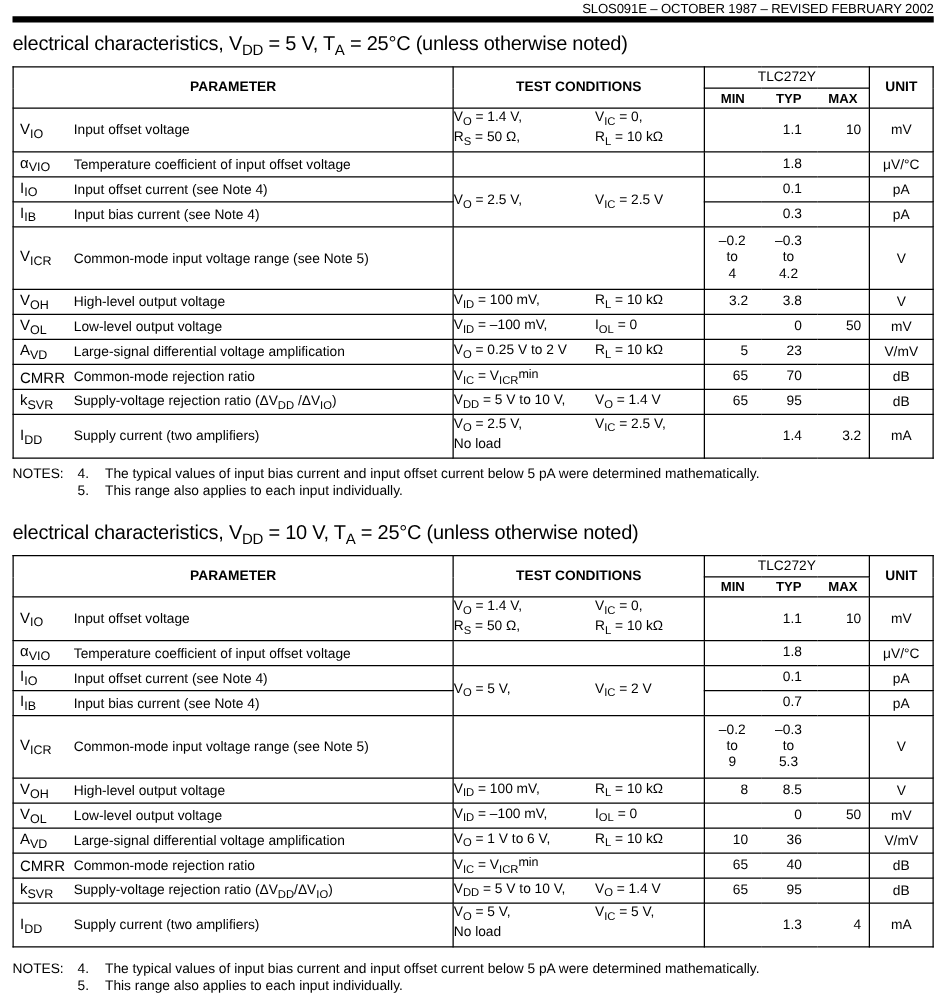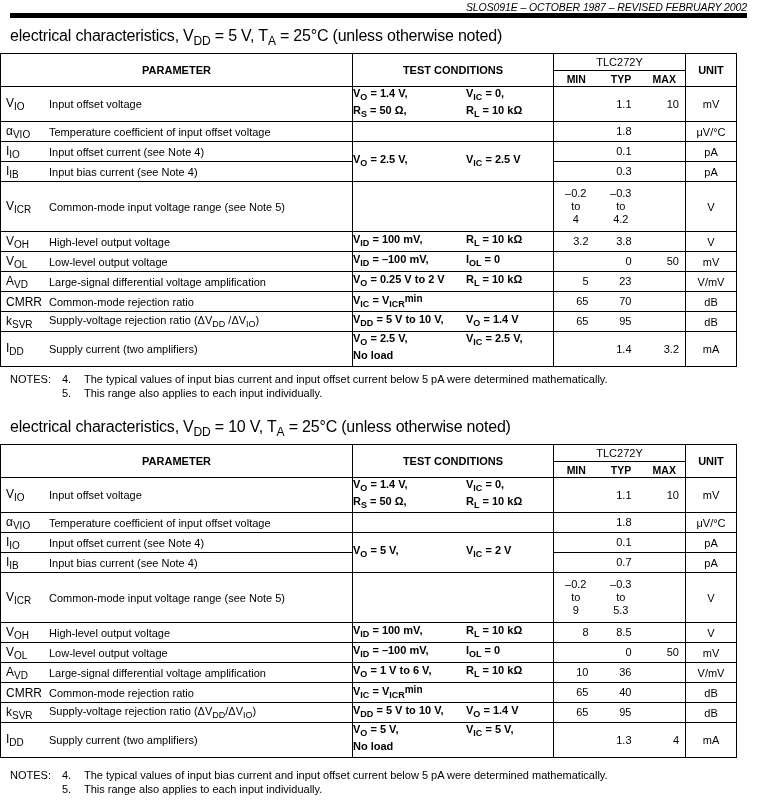--- a/index.html
+++ b/index.html
@@ -1,40 +1,40 @@
 <!DOCTYPE html>
 <html><head>
 <meta charset="utf-8">
 <style>
   * { box-sizing: border-box; margin: 0; padding: 0; }
   html, body { width: 757px; height: 804px; background: #ffffff; overflow: hidden; }
   body { font-family: "Liberation Sans", sans-serif; color: #000; position: relative; }
 
-  .doc-header { position: absolute; left: 0; top: 0; width: 757px; height: 34px; font-style: italic; }
+  .doc-header { position: absolute; left: 0; top: 0; width: 757px; height: 34px; }
   .doc-id { position: absolute; right: 10px; top: 1px; font-size: 10.5px; letter-spacing: -0.1px; }
   .doc-rule { position: absolute; left: 10px; right: 10px; top: 13px; height: 5px; background: #000; }
 
   .section { position: absolute; left: 0; width: 757px; }
   .sec-title { position: absolute; left: 10px; font-size: 16px; white-space: nowrap; letter-spacing: -0.2px; }
   .sec-title sub { font-size: 12px; vertical-align: -4px; }
 
-  table.spec { position: absolute; left: 0; width: 736px; border-collapse: collapse; font-size: 11px; table-layout: fixed; }
+  table.spec { position: absolute; left: 10px; width: 736px; border-collapse: collapse; font-size: 11px; table-layout: fixed; }
   table.spec td, table.spec th { border: 1px solid #000; padding: 0; vertical-align: middle; }
   table.spec th { font-weight: bold; font-size: 11px; text-align: center; }
   table.spec tr.hdr-top th { height: 17px; }
   table.spec tr.hdr-bot th { height: 16px; font-size: 10.5px; }
 
   td.param { border-right: 1px solid #000; }
   .param-wrap { display: flex; align-items: center; }
   .sym { width: 48px; padding-left: 5px; font-size: 12px; white-space: nowrap; }
   .sym sub { font-size: 10px; vertical-align: -3px; }
   .pname { font-size: 11px; white-space: nowrap; }
   .pname sub { font-size: 9px; vertical-align: -3px; }
 
-  .cond { padding-left: 5px; font-size: 11px; line-height: 13px; font-weight: bold; }
+  .cond { padding-left: 5px; font-size: 11px; line-height: 13px; }
   .cond-grid { display: grid; grid-template-columns: 113px 1fr; }
   .cond sub { font-size: 9px; vertical-align: -3px; }
   .cond sup { font-size: 10px; vertical-align: 2px; }
 
   td.num { text-align: right; font-size: 11px; line-height: 13px; padding-right: 8px; }
   td.num.min { padding-right: 10px; }
   td.num.typ { padding-right: 12px; }
   td.num.max { padding-right: 6px; }
   td.unit { text-align: center; font-size: 11px; }
 

